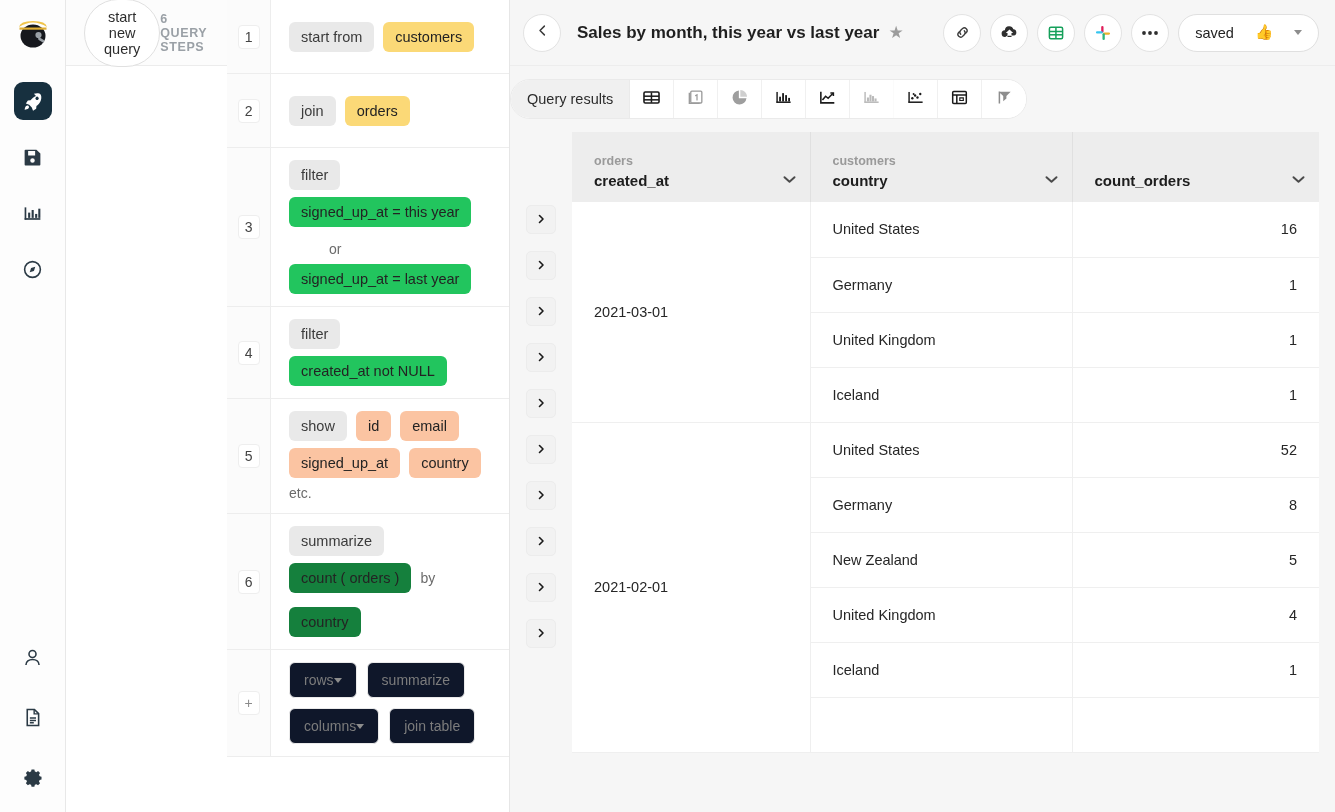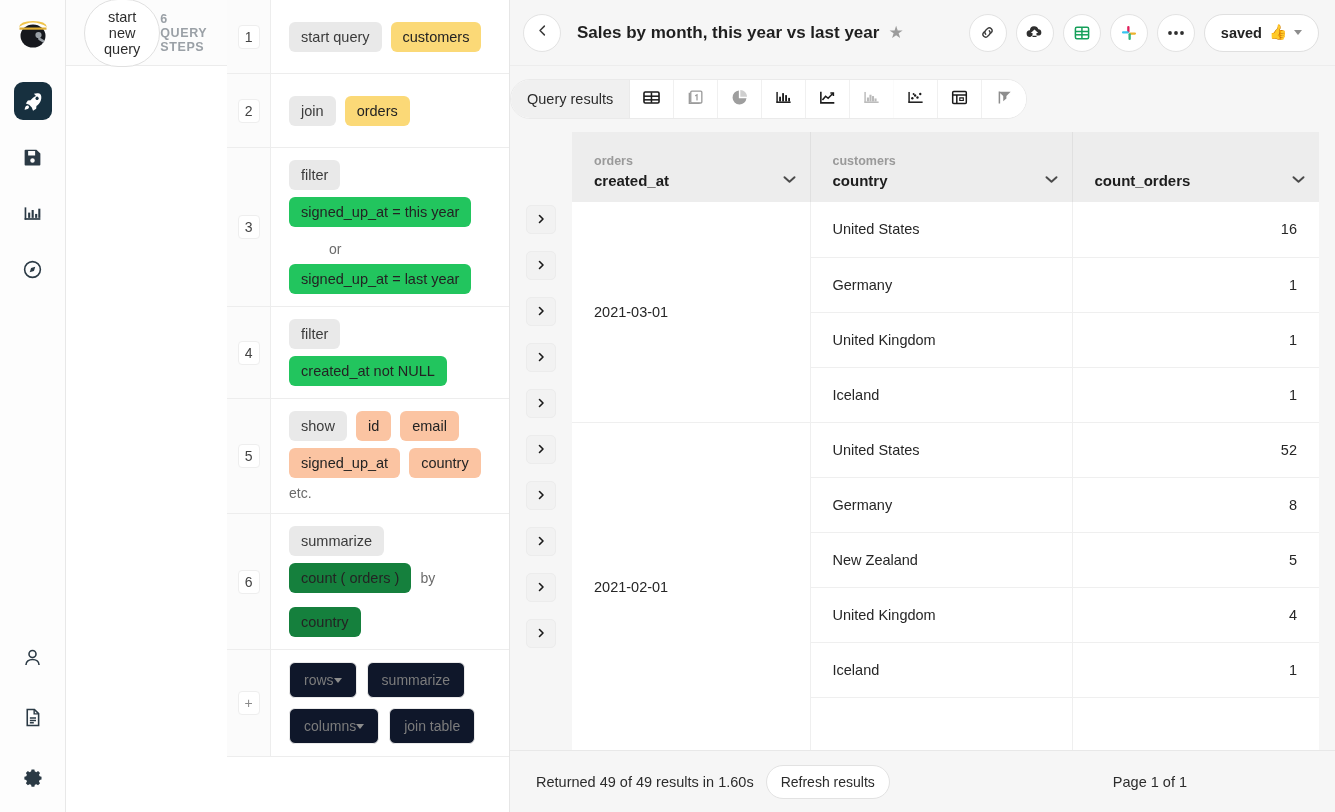--- a/index.html
+++ b/index.html
@@ -125,22 +125,22 @@
   }
   .back-btn { margin-left: 13px; }
   .res-title {
     margin-left: 16px; font-size: 17px; font-weight: bold; color: #1f1f1f;
     white-space: nowrap;
   }
   .star { margin-left: 9px; color: #9c9c9c; font-size: 17px; cursor: pointer; }
   .hdr-actions { margin-left: auto; display: flex; align-items: center; gap: 9px; }
   .saved-pill {
     border: 1px solid #e0e0e0; border-radius: 999px; background: #fff;
-    height: 38px; display: flex; align-items: center; gap: 7px;
-    padding: 0 16px; font-size: 14.5px; color: #232323; cursor: pointer; font-weight: bold;
+    height: 38px; display: flex; align-items: center; gap: 21px;
+    padding: 0 16px; font-size: 14.5px; color: #232323; cursor: pointer;
   }
 
   .viz-bar { height: 66px; display: flex; align-items: center; justify-content: flex-start; }
   .viz-group {
     display: flex; align-items: stretch; height: 40px;
     background: #fff; border-radius: 999px; border: 1px solid #eaeaea;
     overflow: hidden;
   }
   .viz-label {
     display: flex; align-items: center; padding: 0 16px;
@@ -287,21 +287,21 @@
     <div class="query-header">
       <button class="btn-newquery">start new query</button>
       <span class="steps-count">6 QUERY STEPS</span>
     </div>
     <div class="steps-body" id="steps-body">
         <div class="step-row">
           <div class="step-num-col">
             <div class="step-num">1</div>
           </div>
           <div class="step-content">
-            <span class="chip chip-verb">start query</span>
+            <span class="chip chip-verb">start from</span>
             <span class="chip chip-table">customers</span>
           </div>
         </div>
         <div class="step-row">
           <div class="step-num-col">
             <div class="step-num">2</div>
           </div>
           <div class="step-content">
             <span class="chip chip-verb">join</span>
             <span class="chip chip-table">orders</span>
@@ -626,19 +626,14 @@
               </tr>
               <tr>
                 <td></td>
                 <td></td>
               </tr>
             </tbody>
         </table>
       </div>
     </div>
 
-    <div class="res-footer">
-      <span class="footer-text">Returned 49 of 49 results in 1.60s</span>
-      <button class="refresh-btn">Refresh results</button>
-      <span class="page-text">Page 1 of 1</span>
-    </div>
   </div>
 </div>
 
 </body></html>

